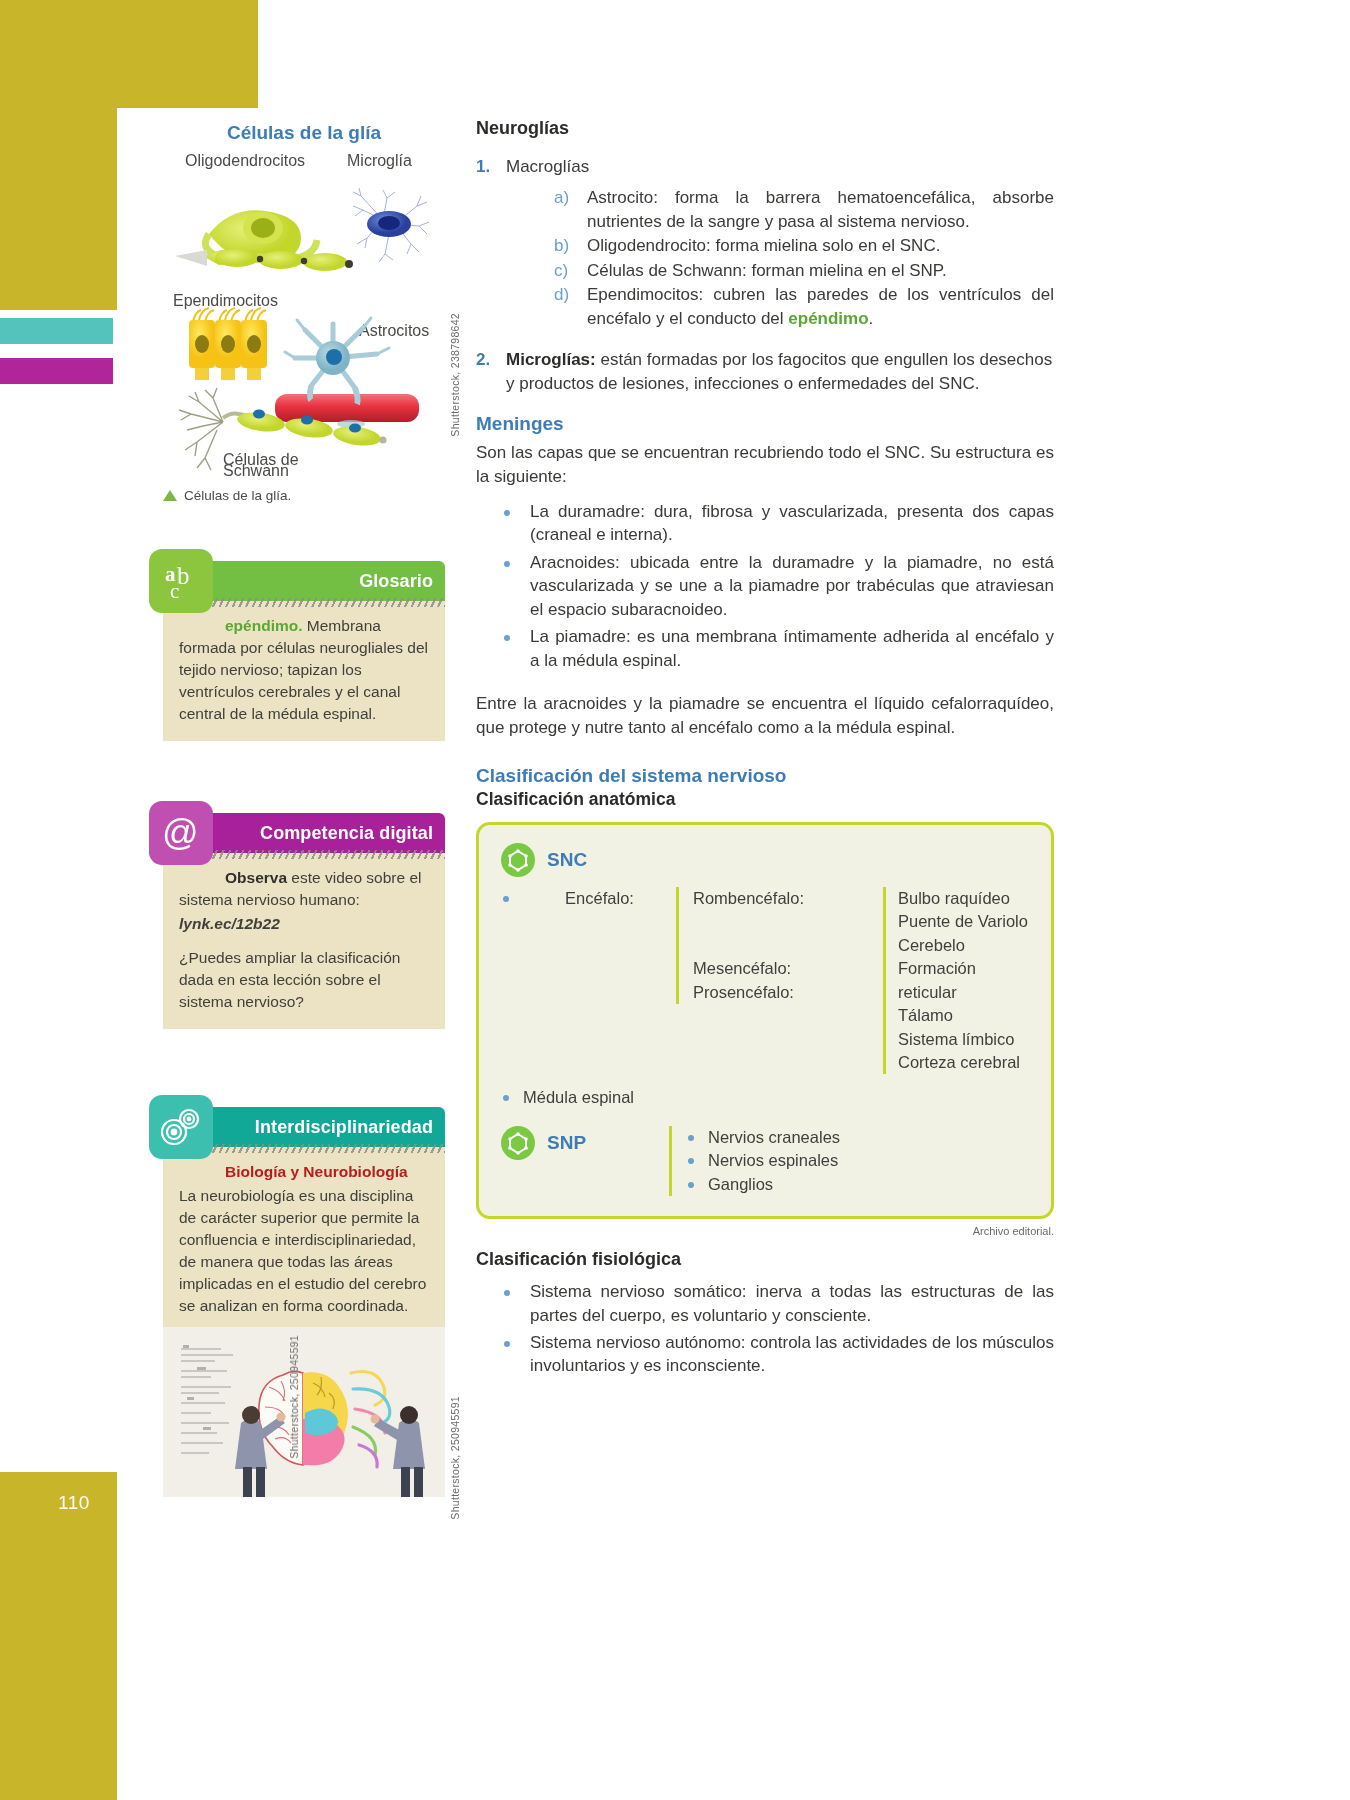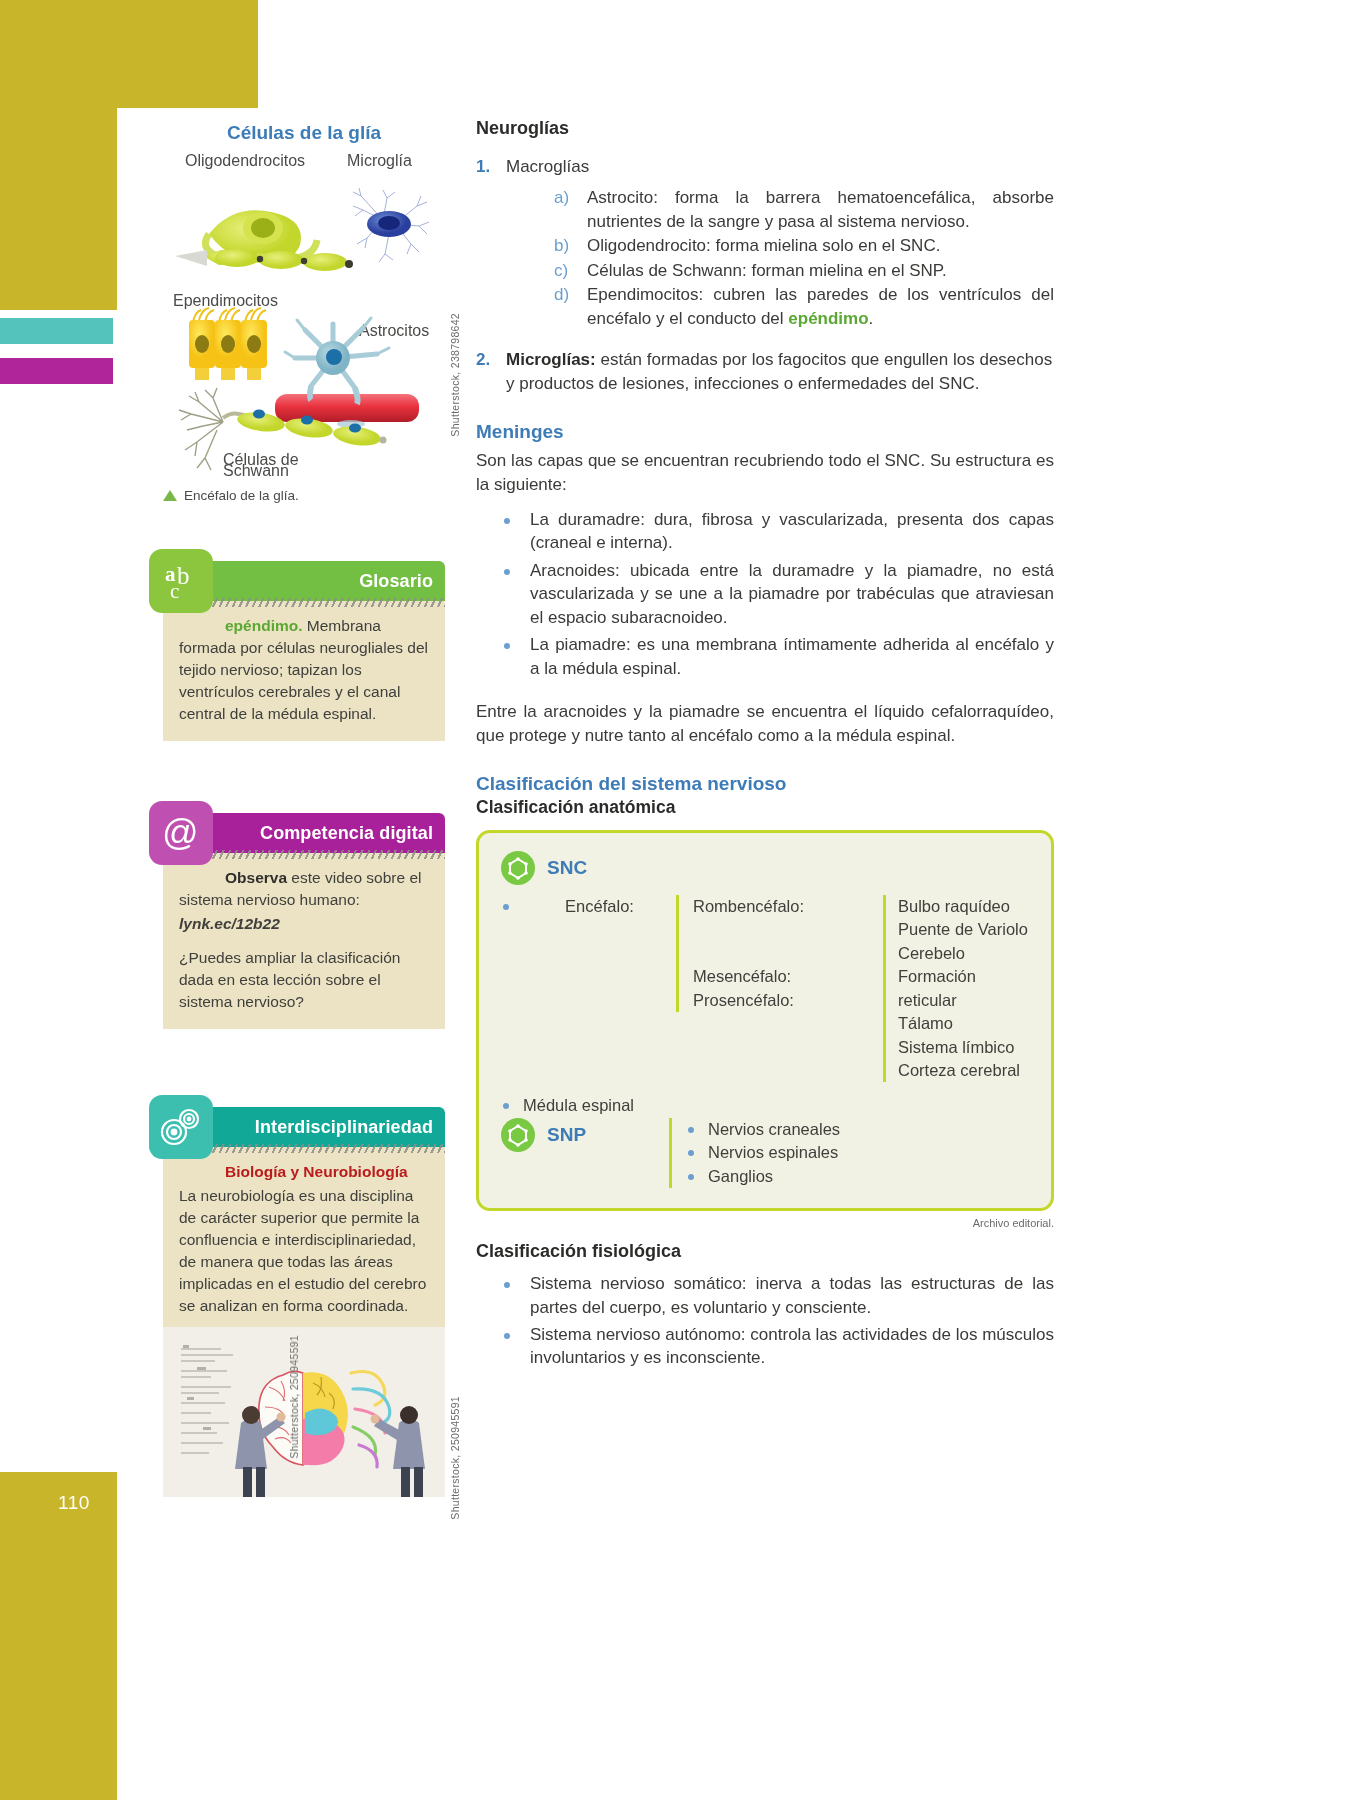--- a/index.html
+++ b/index.html
@@ -86,21 +86,21 @@
   .gap{height:12px;}
 
   .photo{
     width:100%;height:170px;display:block;
     background:#cfcac2;
   }
 
   
   .h-black{font-weight:bold;font-size:18px;color:#2b2b29;margin:0 0 16px 0;}
   .h-blue{font-weight:bold;font-size:19px;color:#3e7cb7;margin:3px 0 2px 0;}
-  .h-blue-solo{font-weight:bold;font-size:19px;color:#3e7cb7;margin:26px 0 6px 0;}
+  .h-blue-solo{font-weight:bold;font-size:19px;color:#3e7cb7;margin:18px 0 6px 0;}
   .h-black-sub{font-weight:bold;font-size:17.5px;color:#2b2b29;margin:0 0 10px 0;}
   p.body{font-size:17px;line-height:1.38;margin:0 0 6px 0;text-align:justify;color:#3a3a38;}
 
   ol.num{list-style:none;margin:0;padding:0;}
   ol.num>li{position:relative;padding-left:30px;margin-bottom:10px;font-size:17px;line-height:1.38;}
   ol.num>li>.mk{position:absolute;left:0;top:0;color:#3e7cb7;font-weight:bold;}
   .li-bold{font-weight:bold;color:#2b2b29;}
 
   ol.alpha{list-style:none;margin:8px 0 0 0;padding:0 0 0 48px;}
   ol.alpha>li{position:relative;padding-left:33px;margin-bottom:1px;font-size:17px;line-height:1.38;text-align:justify;}
@@ -129,21 +129,21 @@
   .diag-row{display:flex;align-items:flex-start;}
   .diag-c1{width:175px;flex:0 0 auto;text-align:center;}
   .diag-c2{width:190px;flex:0 0 auto;border-left:3px solid #c3d72a;padding-left:14px;}
   .diag-c3{flex:1 1 auto;border-left:3px solid #c3d72a;padding-left:12px;}
   .diag-line{font-size:16.5px;line-height:1.42;color:#3f3f3c;}
   .diag-bullet{position:relative;padding-left:22px;font-size:16.5px;line-height:1.42;color:#3f3f3c;}
   .diag-bullet:before{
     content:"";position:absolute;left:2px;top:9px;width:6px;height:6px;
     border-radius:50%;background:#6a9fd0;
   }
-  .snp-row{display:flex;align-items:flex-start;gap:18px;}
+  .snp-row{display:flex;align-items:flex-start;gap:18px;margin-top:16px;}
   .snp-list{border-left:3px solid #c3d72a;padding-left:14px;}
   .credit-r{text-align:right;font-size:11px;color:#6b6b68;margin-top:6px;}
 </style>
 </head>
 <body>
 
 <div class="page">
 
   <div class="deco-left-olive"></div>
   <div class="deco-top-olive2"></div>
@@ -261,21 +261,21 @@
           <ellipse cx="86" cy="14" rx="6" ry="4.5" fill="#1d6fa8"></ellipse>
           <ellipse cx="134" cy="20" rx="6" ry="4.5" fill="#1d6fa8"></ellipse>
           <ellipse cx="182" cy="28" rx="6" ry="4.5" fill="#1d6fa8"></ellipse>
           <circle cx="210" cy="40" r="3.5" fill="#b4b4a0"></circle>
         </g>
       </svg>
     </div>
 
     <div class="fig-caption">
       <span class="tri-up"></span>
-      <span>Encéfalo de la glía.</span>
+      <span>Células de la glía.</span>
     </div>
 
     <div class="box box-glosario" style="margin-top:58px;">
       <div class="box-icon">
         <svg width="48" height="48" viewBox="0 0 48 48">
           <text x="8" y="24" font-family="Liberation Serif, serif" font-size="21" fill="#fff" font-weight="bold">a</text>
           <text x="20" y="27" font-family="Liberation Serif, serif" font-size="25" fill="#fff">b</text>
           <text x="13" y="41" font-family="Liberation Serif, serif" font-size="21" fill="#fff">c</text>
         </svg>
       </div>

